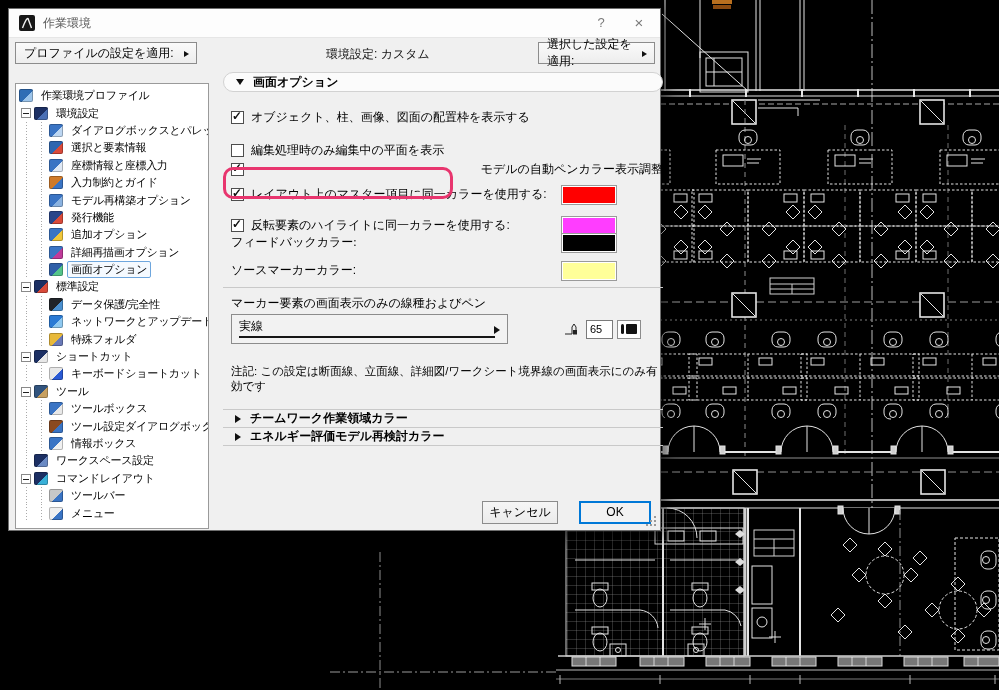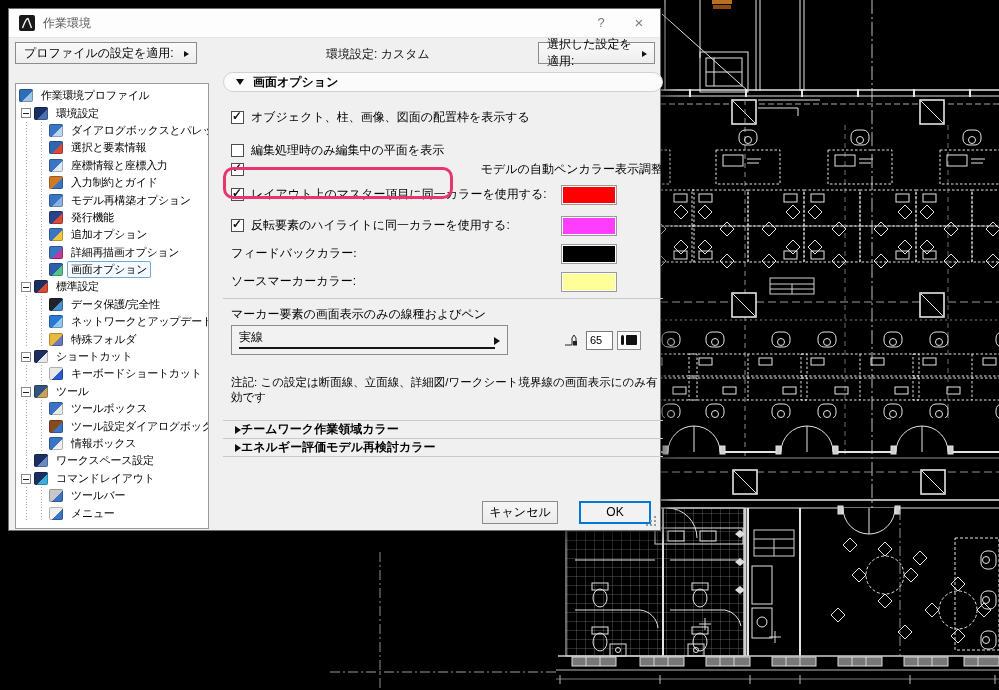--- a/index.html
+++ b/index.html
@@ -61,21 +61,21 @@
   .ddl .arr{position:absolute;right:7px;top:11px;width:0;height:0;border-left:6px solid #111;
             border-top:4px solid transparent;border-bottom:4px solid transparent;}
   .penwrap{display:flex;align-items:center;margin-left:56px;gap:4px;}
   .peninput{width:22px;height:17px;border:1px solid #7a7a7a;font:11px "Liberation Sans",sans-serif;padding:0 0 0 3px;}
   .penbtn{width:24px;height:19px;border:1px solid #8c8c8c;background:#fdfdfd;display:flex;align-items:center;
           justify-content:center;gap:2px;box-sizing:border-box;}
   .penbtn b{display:block;width:3px;height:10px;background:#111;border-radius:1.5px;}
   .penbtn s{display:block;width:11px;height:10px;background:#111;border-radius:1px;}
   .note{margin:20px 0 0 8px;font-size:11.5px;}
   .csecs{margin-top:15px;border-top:1px solid #c9c9c9;}
-  .csec{display:flex;align-items:center;height:17px;padding-left:12px;border-bottom:1px solid #c9c9c9;}
+  .csec{display:flex;align-items:center;gap:9px;height:17px;padding-left:12px;border-bottom:1px solid #c9c9c9;}
   .cslabel{font-weight:bold;}
 
   .annotation{position:absolute;left:214px;top:158px;width:230px;height:32px;border:3px solid #E8356E;
               border-radius:10px;box-sizing:border-box;z-index:6;pointer-events:none;}
 
   .btn{position:absolute;height:23px;background:linear-gradient(#f6f6f6,#ebebeb);border:1px solid #8c8c8c;
        text-align:center;line-height:21px;box-sizing:border-box;}
   .btn.cancel{left:473px;top:492px;width:76px;}
   .btn.ok{left:570px;top:492px;width:72px;border:2px solid #0078D7;line-height:19px;background:#f2f2f2;}
   .grip{position:absolute;right:4px;bottom:4px;width:12px;height:12px;}
@@ -508,21 +508,21 @@
               <i style="background: rgb(255, 0, 0);"></i>
             </span>
           </div>
           <div class="chkrow" style="margin-top: 14px;">
             <span class="cb checked"></span>
             <span>反転要素のハイライトに同一カラーを使用する:</span>
             <span class="swatch">
               <i style="background: rgb(255, 61, 255);"></i>
             </span>
           </div>
-          <div class="chkrow" style="margin-top: 11px; font-family: Liberation Serif, serif;">
+          <div class="chkrow" style=" font-family: Liberation Serif, serif;">
             <span>フィードバックカラー:</span>
             <span class="swatch">
               <i style="background: rgb(0, 0, 0);"></i>
             </span>
           </div>
           <div class="chkrow" style="margin-top: 11px;">
             <span>ソースマーカーカラー:</span>
             <span class="swatch">
               <i style="background: rgb(255, 255, 153);"></i>
             </span>

